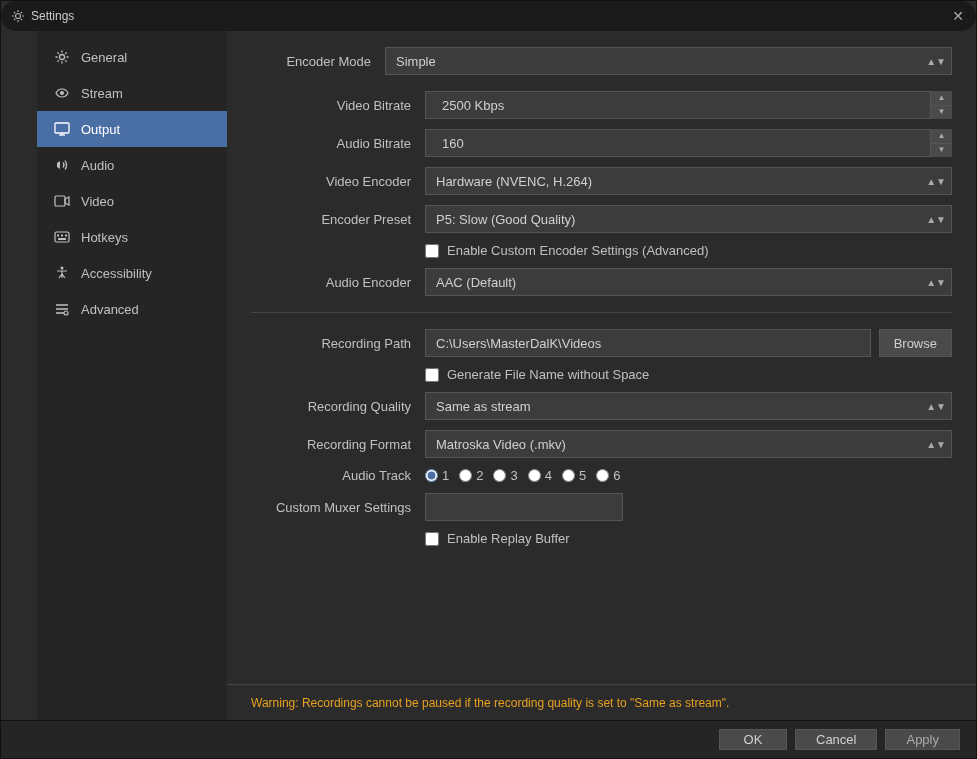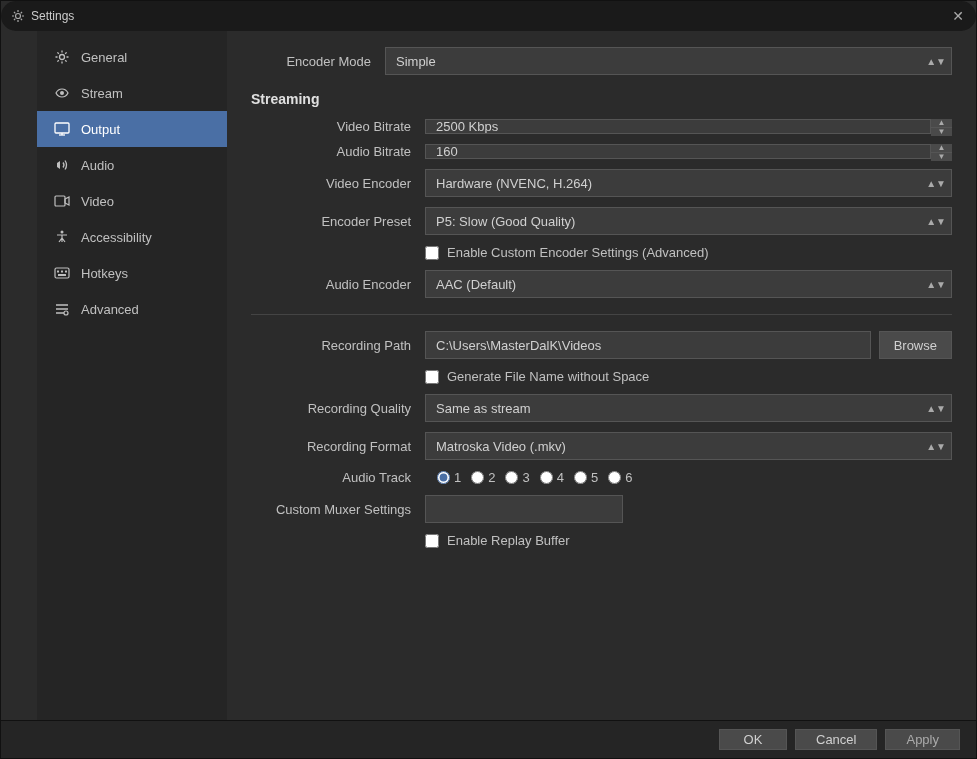--- a/index.html
+++ b/index.html
@@ -162,23 +162,23 @@
     }
     .form-control-wrapper {
       flex: 1;
       position: relative;
     }
     .input-spinbox {
       width: 100%;
       background: #3c3c3c;
       border: 1px solid #555;
       color: #d0d0d0;
-      padding: 5px 28px 5px 10px;
-      font-size: 13px;
-      height: 15px;
+      padding: 5px 28px 5px 16px;
+      font-size: 13px;
+      height: 28px;
     }
     .spinbox-buttons {
       position: absolute;
       right: 0;
       top: 0;
       height: 100%;
       display: flex;
       flex-direction: column;
       width: 22px;
       border-left: 1px solid #555;
@@ -238,21 +238,20 @@
       font-size: 13px;
       cursor: pointer;
       height: 28px;
       white-space: nowrap;
     }
     
     .audio-track-row {
       display: flex;
       align-items: center;
       margin-bottom: 10px;
-      gap: 12px;
     }
     .audio-track-options {
       display: flex;
       align-items: center;
       gap: 10px;
       flex: 1;
     }
     .track-option {
       display: flex;
       align-items: center;
@@ -383,38 +382,38 @@
             <rect x="1" y="3" width="10" height="10" rx="1" fill="none" stroke="#c0c0c0" stroke-width="1.2"></rect>
             <polygon points="11,6 15,4 15,12 11,10" fill="none" stroke="#c0c0c0" stroke-width="1.2"></polygon>
           </svg>
         </div>
         <span>Video</span>
       </div>
 
       <div class="sidebar-item">
         <div class="sidebar-icon">
           <svg width="16" height="16" viewBox="0 0 16 16">
-            <circle cx="8" cy="3" r="1.5" fill="#c0c0c0"></circle>
-            <path d="M3 6h10M8 6v7M5 13l3-4 3 4" fill="none" stroke="#c0c0c0" stroke-width="1.2"></path>
-          </svg>
-        </div>
-        <span>Accessibility</span>
-      </div>
-
-      <div class="sidebar-item">
-        <div class="sidebar-icon">
-          <svg width="16" height="16" viewBox="0 0 16 16">
             <rect x="1" y="3" width="14" height="10" rx="1.5" fill="none" stroke="#c0c0c0" stroke-width="1.2"></rect>
             <rect x="3" y="5.5" width="2" height="2" rx="0.3" fill="#c0c0c0"></rect>
             <rect x="7" y="5.5" width="2" height="2" rx="0.3" fill="#c0c0c0"></rect>
             <rect x="11" y="5.5" width="2" height="2" rx="0.3" fill="#c0c0c0"></rect>
             <rect x="4" y="9" width="8" height="2" rx="0.3" fill="#c0c0c0"></rect>
           </svg>
         </div>
         <span>Hotkeys</span>
+      </div>
+
+      <div class="sidebar-item">
+        <div class="sidebar-icon">
+          <svg width="16" height="16" viewBox="0 0 16 16">
+            <circle cx="8" cy="3" r="1.5" fill="#c0c0c0"></circle>
+            <path d="M3 6h10M8 6v7M5 13l3-4 3 4" fill="none" stroke="#c0c0c0" stroke-width="1.2"></path>
+          </svg>
+        </div>
+        <span>Accessibility</span>
       </div>
 
       <div class="sidebar-item">
         <div class="sidebar-icon">
           <svg width="16" height="16" viewBox="0 0 16 16">
             <path d="M2 4h12M2 8h12M2 12h8" stroke="#c0c0c0" stroke-width="1.3"></path>
             <circle cx="12" cy="12" r="2" fill="none" stroke="#c0c0c0" stroke-width="1.2"></circle>
           </svg>
         </div>
         <span>Advanced</span>
@@ -429,21 +428,20 @@
           <div class="output-mode-label">Encoder Mode</div>
           <div class="select-wrapper">
             <select class="select-control">
               <option>Simple</option>
               <option>Advanced</option>
             </select>
             <span class="select-arrow">▲▼</span>
           </div>
         </div>
 
-        <div class="section-header">Streaming</div>
 
         <div class="form-row">
           <div class="form-label">Video Bitrate</div>
           <div class="form-control-wrapper">
             <input type="text" class="input-spinbox" value="2500 Kbps" style="">
             <div class="spinbox-buttons">
               <button class="spinbox-btn">▲</button>
               <button class="spinbox-btn">▼</button>
             </div>
           </div>
@@ -577,20 +575,23 @@
           </div>
         </div>
 
         <div class="checkbox-row">
           <input type="checkbox" id="replayBuffer" style="">
           <label for="replayBuffer" class="checkbox-label">Enable Replay Buffer</label>
         </div>
 
       </div>
 
+      <div class="warning-bar">
+        <span class="warning-text">Warning: Recordings cannot be paused if the recording quality is set to "Same as stream".</span>
+      </div>
 
     </div>
   </div>
 
   <div class="bottom-bar">
     <button class="bottom-btn">OK</button>
     <button class="bottom-btn">Cancel</button>
     <button class="bottom-btn apply-btn">Apply</button>
   </div>
 </div>

